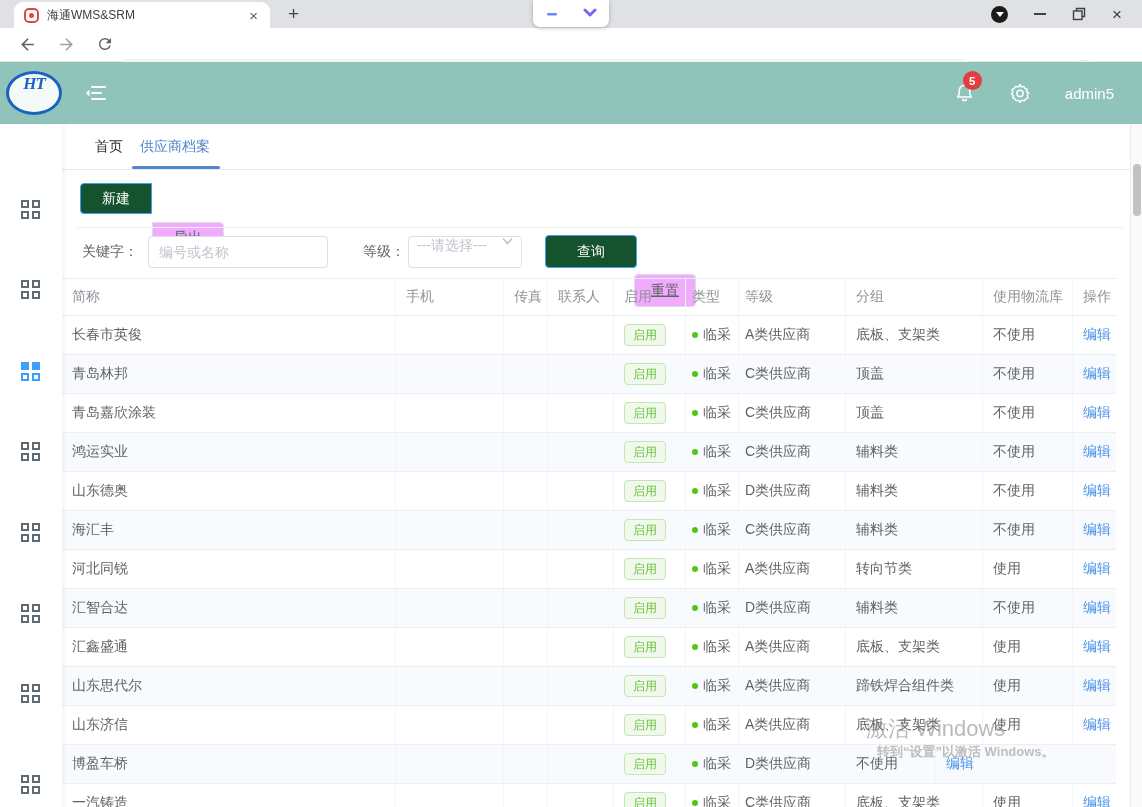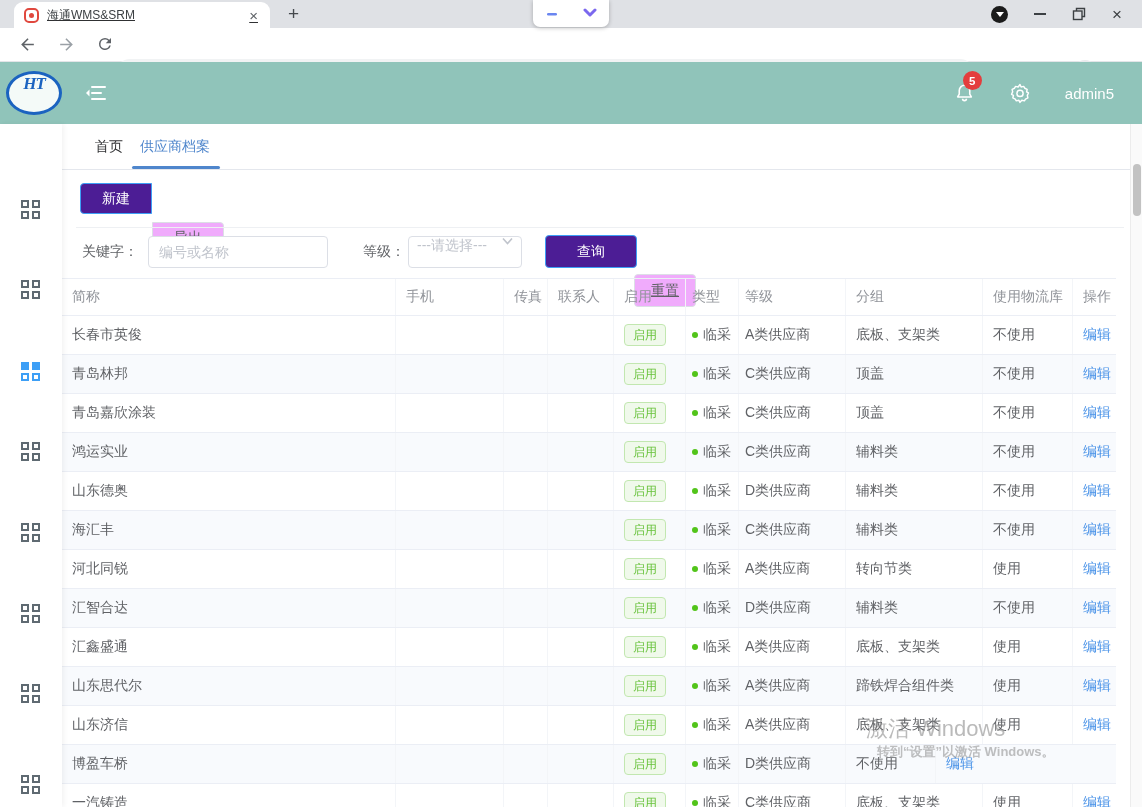--- a/index.html
+++ b/index.html
@@ -1,21 +1,21 @@
 <!DOCTYPE html>
 <html><head>
 <meta charset="utf-8">
 <style>
   * { margin:0; padding:0; box-sizing:border-box; }
   html,body { width:1142px; height:807px; overflow:hidden; }
   body { font-family:"Liberation Sans","DejaVu Sans",sans-serif; background:#fff; position:relative; font-size:14px; color:#303133; }
 
   
   .tabstrip { position:absolute; top:0; left:0; width:1142px; height:28px; background:#dfe1e5; }
-  .btab { position:absolute; left:14px; top:2px; width:256px; height:26px; background:#fff; border-radius:9px 9px 0 0; display:flex; align-items:center; padding:0 10px;text-decoration:underline; }
+  .btab { position:absolute; left:14px; top:2px; width:256px; height:26px; background:#fff; border-radius:9px 9px 0 0; display:flex; align-items:center; padding:0 10px; }
   .favicon { width:15px; height:15px; border:2px solid #e0483e; border-radius:5px; display:inline-flex; align-items:center; justify-content:center; flex:0 0 auto; }
   .favicon i { width:5px; height:5px; background:#e0483e; border-radius:50%; }
   .btab-title { font-size:12px; color:#3c4043; margin-left:8px; flex:1; white-space:nowrap; overflow:hidden; }
   .btab-close { color:#5f6368; font-size:15px; line-height:1; cursor:default; padding:0 2px; }
   .newtab { position:absolute; left:288px; top:3px; font-size:19px; color:#45494d; line-height:22px; }
   .overlay-widget { position:absolute; left:533px; top:0; width:76px; height:27px; background:#fff; border-radius:0 0 7px 7px; box-shadow:0 1px 4px rgba(0,0,0,.25); display:flex; align-items:center; justify-content:space-around; z-index:20; }
   .win-controls { position:absolute; right:0; top:0; height:28px; display:flex; align-items:center; gap:26px; padding-right:20px; }
   .wc { color:#3c4043; display:inline-flex; align-items:center; justify-content:center; }
   .rec-circle { width:17px; height:17px; border-radius:50%; background:#1b1b1b; display:inline-flex; align-items:center; justify-content:center; }
   .rec-circle i { width:0; height:0; border-left:4px solid transparent; border-right:4px solid transparent; border-top:5px solid #fff; }
@@ -52,21 +52,21 @@
   
   .content { position:absolute; left:62px; top:124px; width:1068px; height:683px; background:#fff; }
   .tabbar { position:relative; height:46px; border-bottom:1px solid #e4e7ed; background:#fff; }
   .page-tab { position:absolute; top:0; height:45px; display:flex; align-items:center; font-size:14px; color:#303133; }
   .page-tab.t0 { left:33px; }
   .page-tab.t1 { left:78px; color:#4f86cc; }
   .tab-underline { position:absolute; left:70px; bottom:0; width:88px; height:3px; background:#4f86cc; border-radius:2px; }
 
   .btn-row { position:relative; height:57px; }
   .btn { position:absolute; top:13px; height:31px; border-radius:4px; font-size:14px; display:flex; align-items:center; justify-content:center; cursor:default; }
-  .btn-primary { background:#4c1d95; color:#fff; border:1px solid #3d9ff6;text-align:right; }
+  .btn-primary { background:#14532d; color:#fff; border:1px solid #3d9ff6;text-align:right; }
   .btn-plain { background:#f0abfc; color:#606266; border:1px solid #dcdfe6;margin-top:39px; }
   .btn-new { left:18px; width:72px; border-radius:4px 0 0 4px; }
   .btn-export { left:90px; width:72px; border-radius:0 4px 4px 0; }
   .divider { position:absolute; left:14px; right:6px; top:57px; border-top:1px solid #eef0f3; }
 
   .filter-row { position:relative; height:51px; }
   .flabel { position:absolute; top:16px; font-size:14px; color:#606266; }
   .kw-label { left:20px; }
   .kw-input { position:absolute; left:86px; top:9px; width:180px; height:32px; border:1px solid #dcdfe6; border-radius:4px; padding:0 10px; font-size:14px; color:#606266; outline:none; font-family:inherit; }
   .kw-input::placeholder { color:#c0c4cc; }

